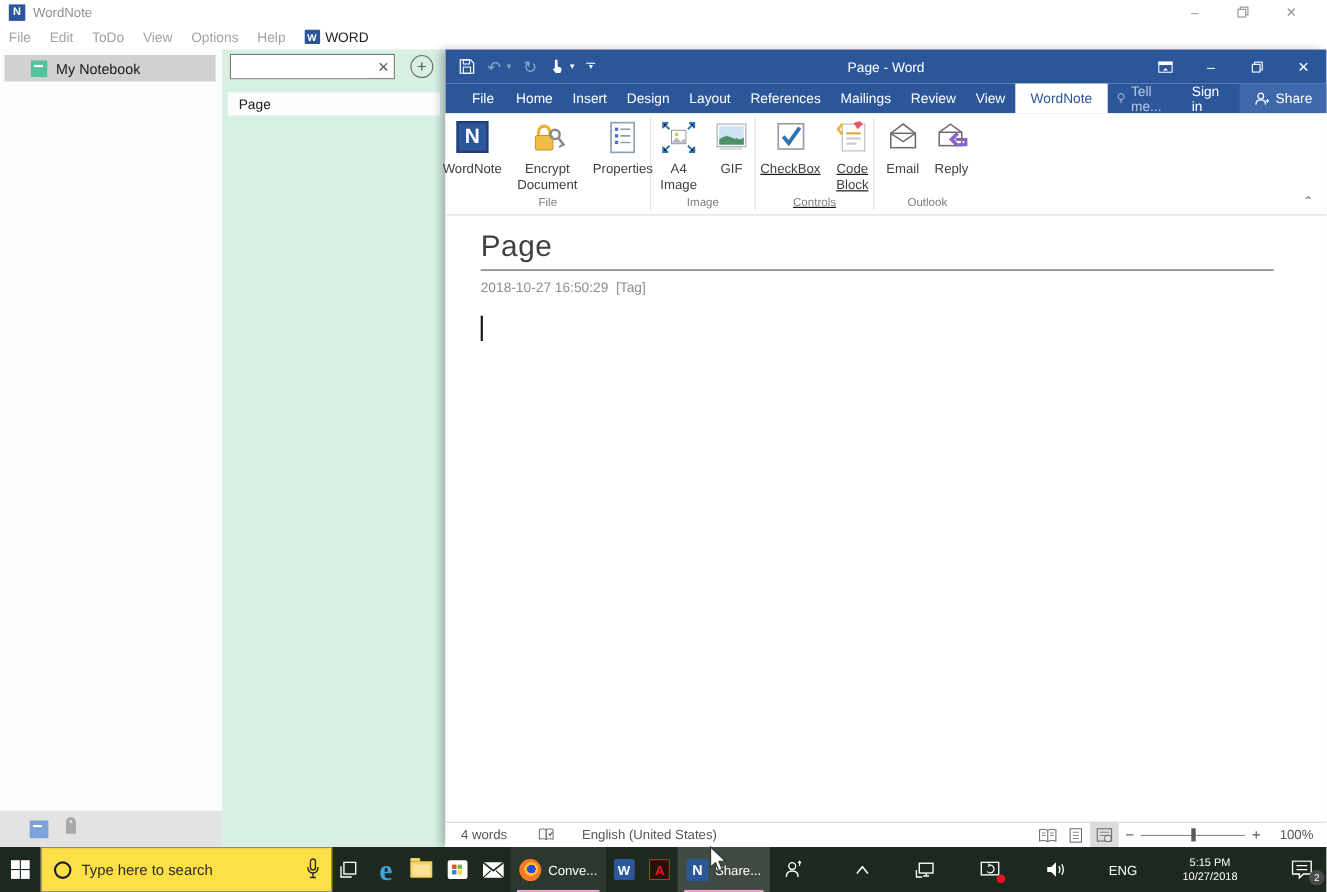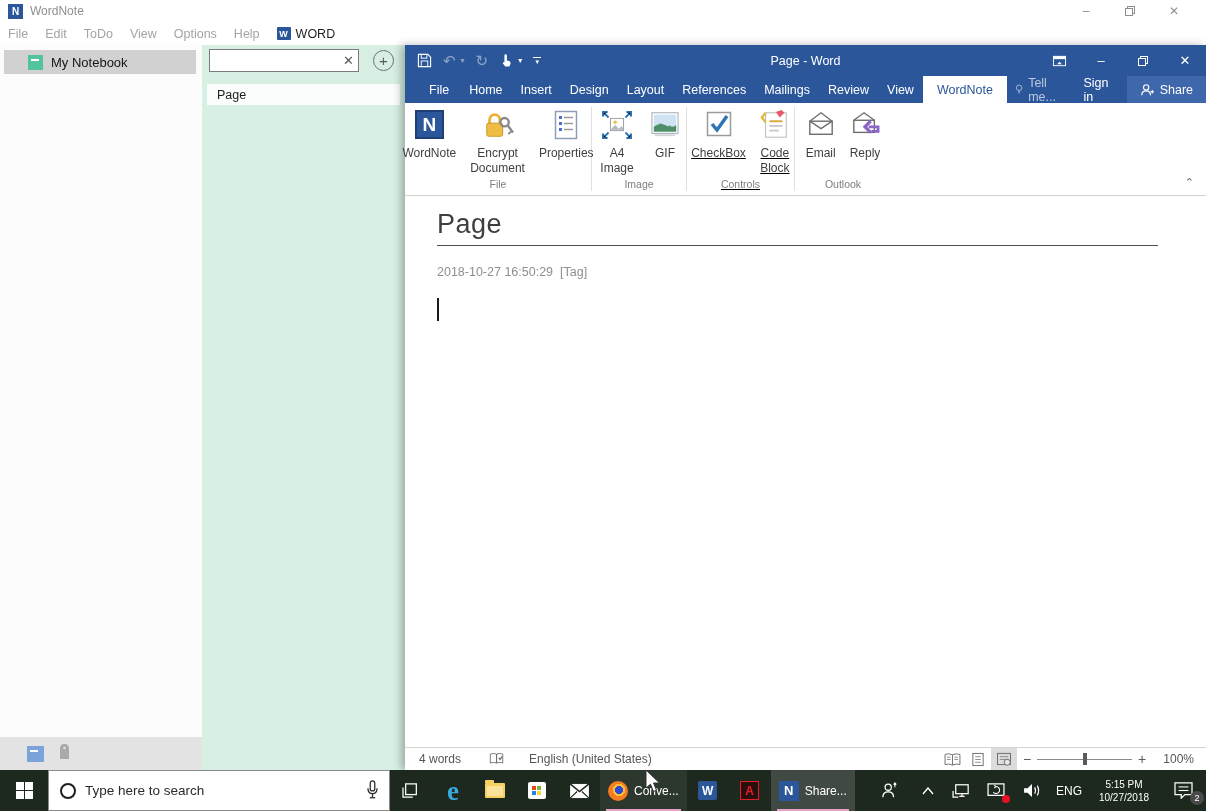--- a/index.html
+++ b/index.html
@@ -80,21 +80,21 @@
   .rbtn-label { font-size:12px; color:#3f3f3f; text-align:center; line-height:1.25; max-width:70px; }
   .lbl-narrow { max-width:46px; }
   .ico-wordnote { width:29px; height:29px; background:#2b579a; color:#fff; font-weight:bold; font-size:19px;
                   display:flex; align-items:center; justify-content:center; border:2px solid #1e3f75; }
   .ribbon-collapse { position:absolute; right:12px; bottom:6px; color:#666; font-size:11px; }
 
   
   .word-doc { position:absolute; left:0; top:151px; width:100%; height:551px; background:#fff; padding:13px 0 0 32px; }
   .doc-heading-wrap { width:721px; border-bottom:1px solid #4e4e4e; padding-bottom:5px; }
   .doc-heading { font-size:27px; font-weight:300; color:#3f3f3f; letter-spacing:0.5px; }
-  .doc-meta { margin-top:19px; font-size:12.5px; color:#8f8f8f; white-space:pre; }
+  .doc-meta { margin-top:8px; font-size:12.5px; color:#8f8f8f; white-space:pre; }
   .doc-caret { width:1.5px; height:23px; background:#1a1a1a; margin-top:19px; }
 
   
   .word-status { position:absolute; left:0; bottom:0; width:100%; height:23px; background:#fff;
                  border-top:1px solid #d6d4d1; display:flex; align-items:center; font-size:12px; color:#565656; }
   .ws-words { margin-left:14px; }
   .ws-proof { margin-left:28px; display:flex; align-items:center; }
   .ws-lang { margin-left:24px; }
   .ws-right { position:absolute; right:0; top:0; height:22px; display:flex; align-items:center; }
   .ws-view { width:26px; height:22px; display:flex; align-items:center; justify-content:center; }
@@ -103,21 +103,21 @@
   .ws-slider { width:95px; height:22px; position:relative; }
   .ws-slider .track { position:absolute; left:0; right:0; top:11px; height:1px; background:#8a8a8a; }
   .ws-slider .thumb { position:absolute; left:46px; top:5px; width:4px; height:12px; background:#5a5a5a; }
   .ws-zoom-label { width:42px; text-align:right; margin-right:12px; color:#565656; }
 
   
   .taskbar { position:absolute; left:0; top:770px; width:1206px; height:41px; background:#1d281e; display:flex; align-items:stretch; }
   .tb-start { width:48px; display:flex; align-items:center; justify-content:center; }
   .win-logo { width:17px; height:17px; display:grid; grid-template-columns:8px 8px; grid-template-rows:8px 8px; gap:1px; }
   .win-logo div { background:#fff; }
-  .tb-search { width:342px; background:#ffffff; border:1px solid #8a8a8a; display:flex; align-items:center; position:relative; }
+  .tb-search { width:342px; background:#fde047; border:1px solid #8a8a8a; display:flex; align-items:center; position:relative; }
   .tb-search-ring { width:16px; height:16px; border:2px solid #1f1f1f; border-radius:50%; margin-left:11px; }
   .tb-search-text { font-size:13.5px; color:#2b2b2b; margin-left:9px; }
   .tb-mic { position:absolute; right:10px; top:9px; }
   .tb-btn { width:42px; display:flex; align-items:center; justify-content:center; position:relative; }
   .tb-app-group { display:flex; align-items:center; position:relative; padding:0 8px; gap:6px; color:#fff; font-size:12px; }
   .tb-app-group.running::after { content:""; position:absolute; left:6px; right:6px; bottom:0; height:2px; background:#e8a2c6; }
   .tb-app-group.active { background:rgba(255,255,255,0.16); }
   .tb-app-group.hover { background:rgba(255,255,255,0.07); }
   .ff-icon { width:20px; height:20px; border-radius:50%;
              background:radial-gradient(circle at 55% 45%, #2a4bd7 0 26%, #f9bd38 26% 40%, #f57c20 40% 72%, #e3400d 72% 100%); }
@@ -128,21 +128,21 @@
   .wn-tb-icon { width:20px; height:20px; background:#2b579a; color:#fff; font-size:13px; font-weight:bold;
                 display:flex; align-items:center; justify-content:center; }
   .store-icon { width:18px; height:17px; background:#fff; border-radius:2px; position:relative; display:flex; align-items:center; justify-content:center; }
   .store-grid { width:10px; height:10px; display:grid; grid-template-columns:4px 4px; grid-template-rows:4px 4px; gap:1px; }
   .store-grid i:nth-child(1){background:#e64a19;} .store-grid i:nth-child(2){background:#7cb342;}
   .store-grid i:nth-child(3){background:#1e88e5;} .store-grid i:nth-child(4){background:#fdd835;}
   .folder-icon { width:20px; height:15px; background:#f7d064; border-radius:1px; position:relative; }
   .folder-icon::before { content:""; position:absolute; left:0; top:-3px; width:9px; height:3px; background:#f7d064; border-radius:1px 1px 0 0; }
   .folder-icon::after { content:""; position:absolute; left:2px; top:3px; right:2px; bottom:2px; background:#fbe39b; }
   .edge-e { color:#3ba8dd; font-size:27px; font-weight:bold; font-family:"Liberation Serif",serif; line-height:20px; }
-  .tb-tray { margin-left:auto; display:flex; align-items:center; }
+  .tb-tray { margin-left:auto; display:flex; align-items:center;gap:24px; }
   .tray-item { display:flex; align-items:center; justify-content:center; position:relative; height:41px; }
   .tray-lang { color:#fff; font-size:12px; width:38px; text-align:center; }
   .tray-clock { color:#fff; font-size:10px; line-height:13px; text-align:center; width:72px; }
   .badge-red { position:absolute; right:4px; bottom:8px; width:8px; height:8px; background:#e81123; border-radius:50%; }
   .badge-count { position:absolute; right:2px; bottom:6px; width:14px; height:14px; background:#4a4a4a; border-radius:50%;
                  color:#fff; font-size:9px; display:flex; align-items:center; justify-content:center; }
 
   .mouse-cursor { position:absolute; left:645px; top:769px; z-index:50; }
 </style>
 </head>

